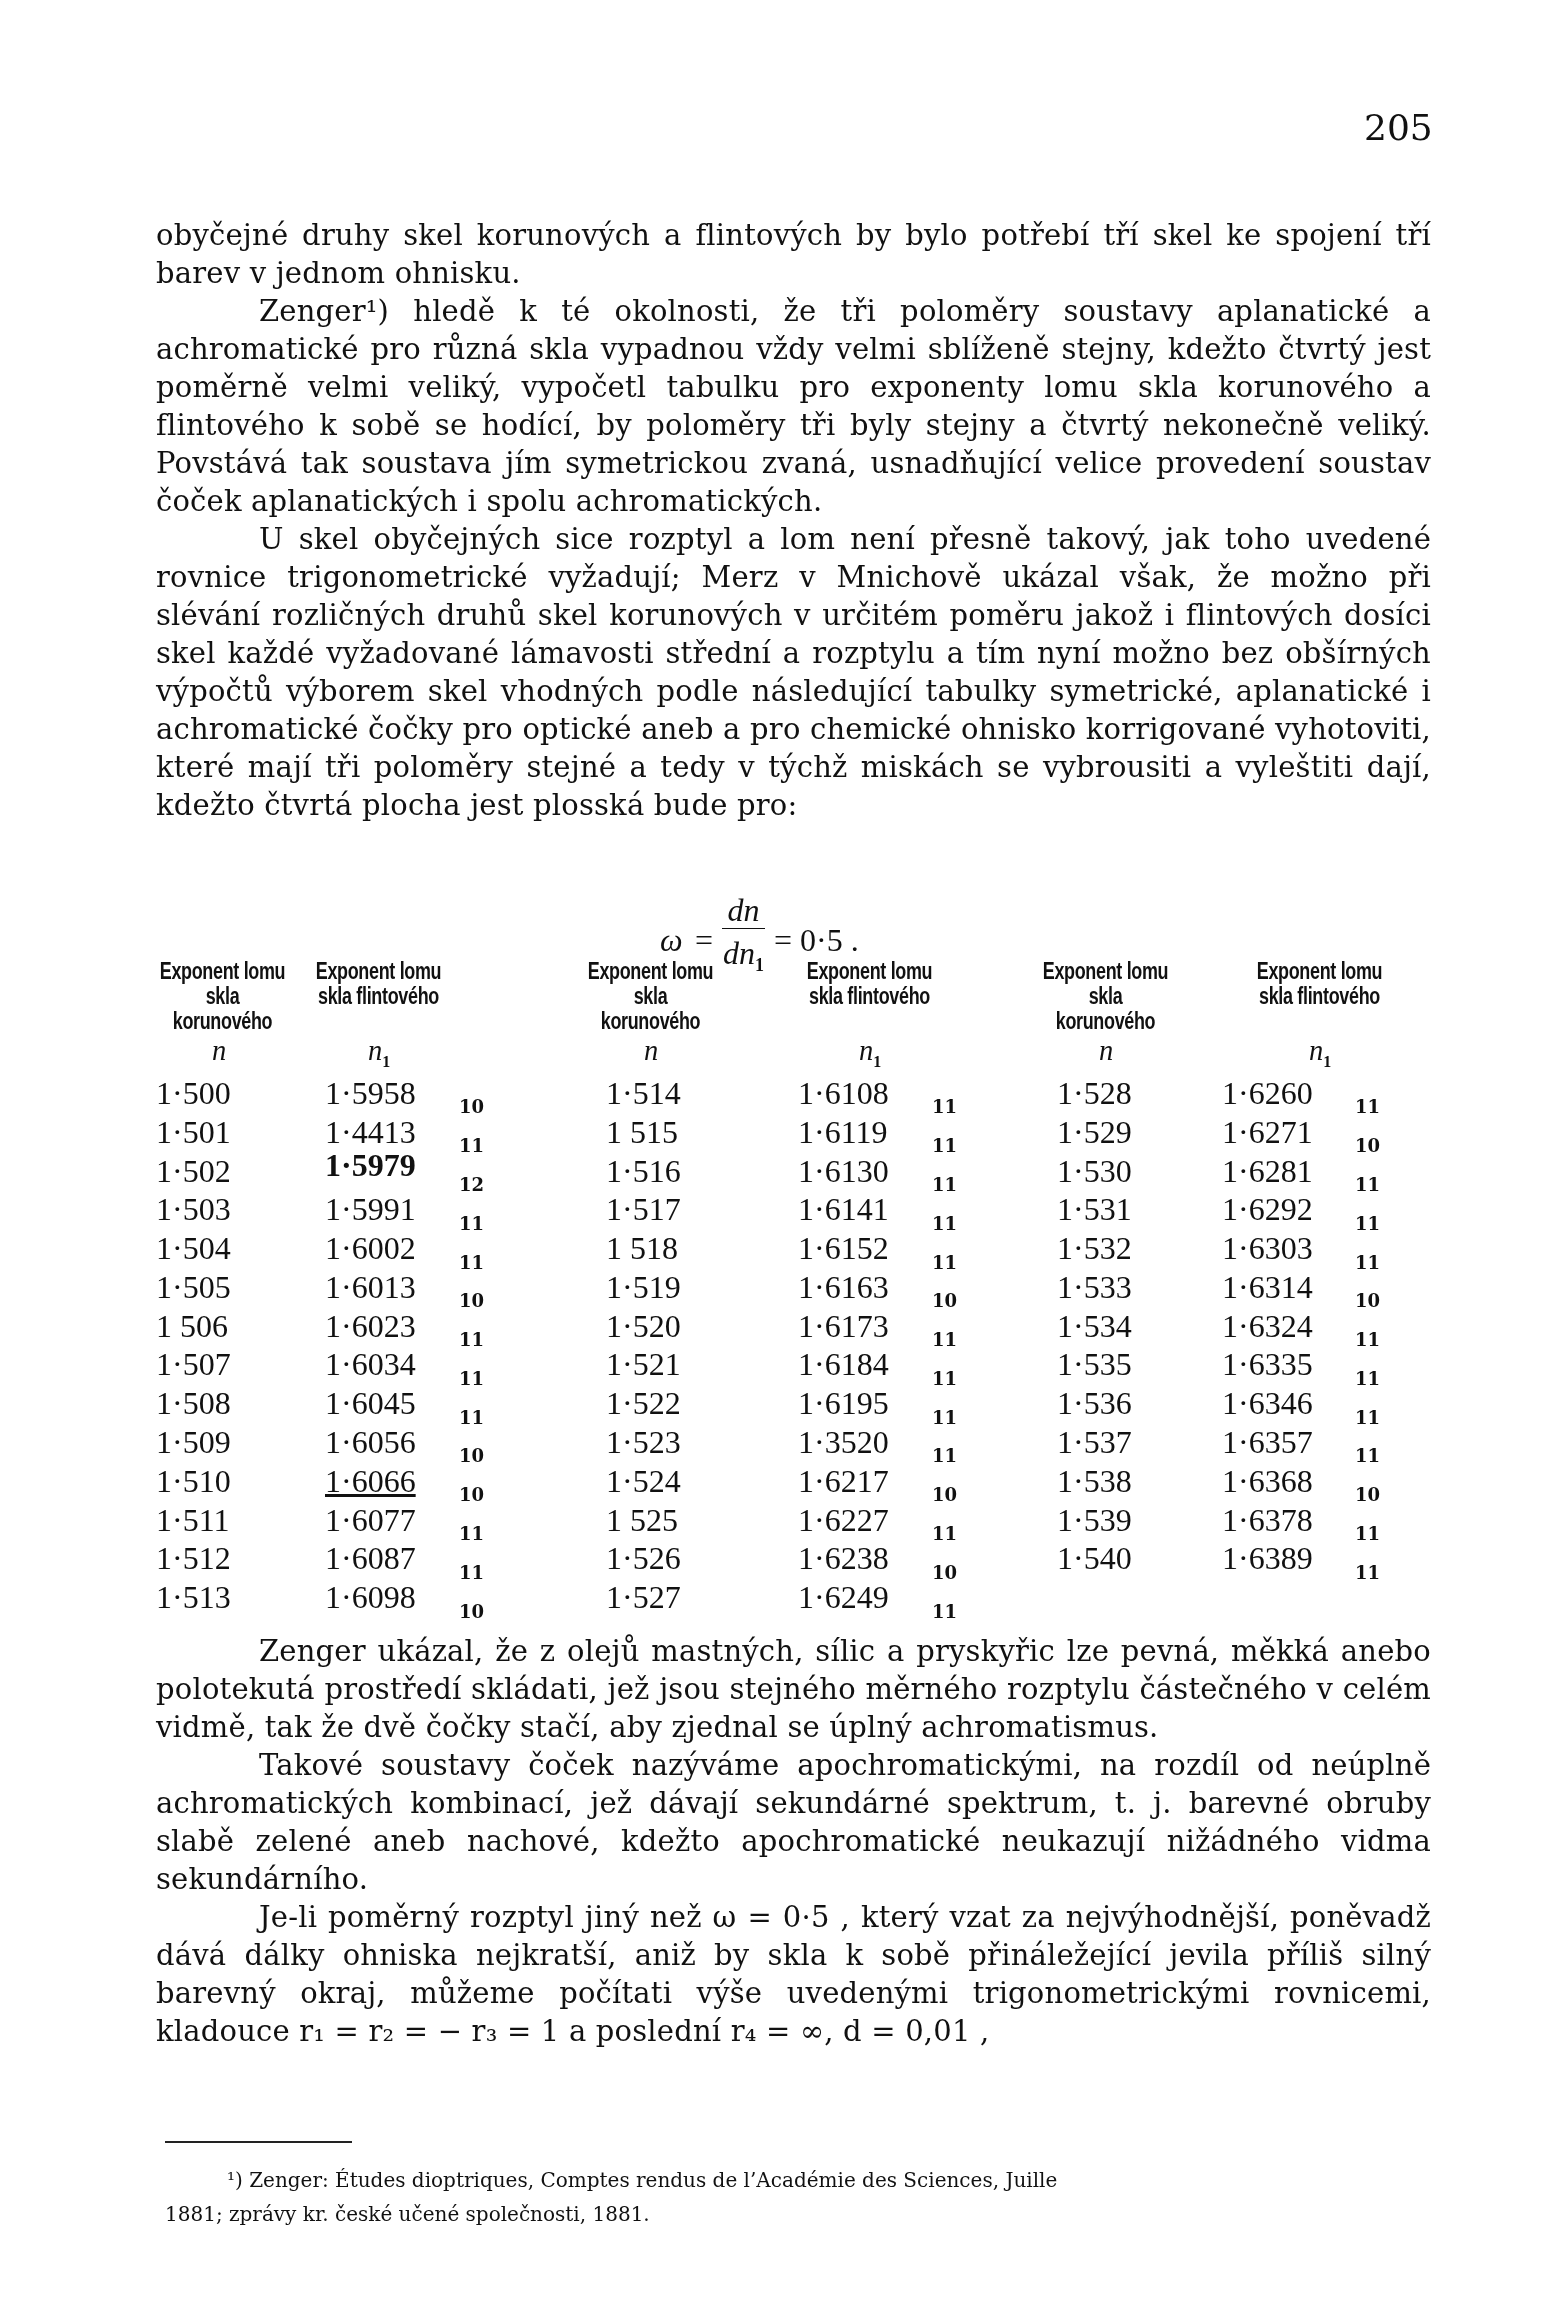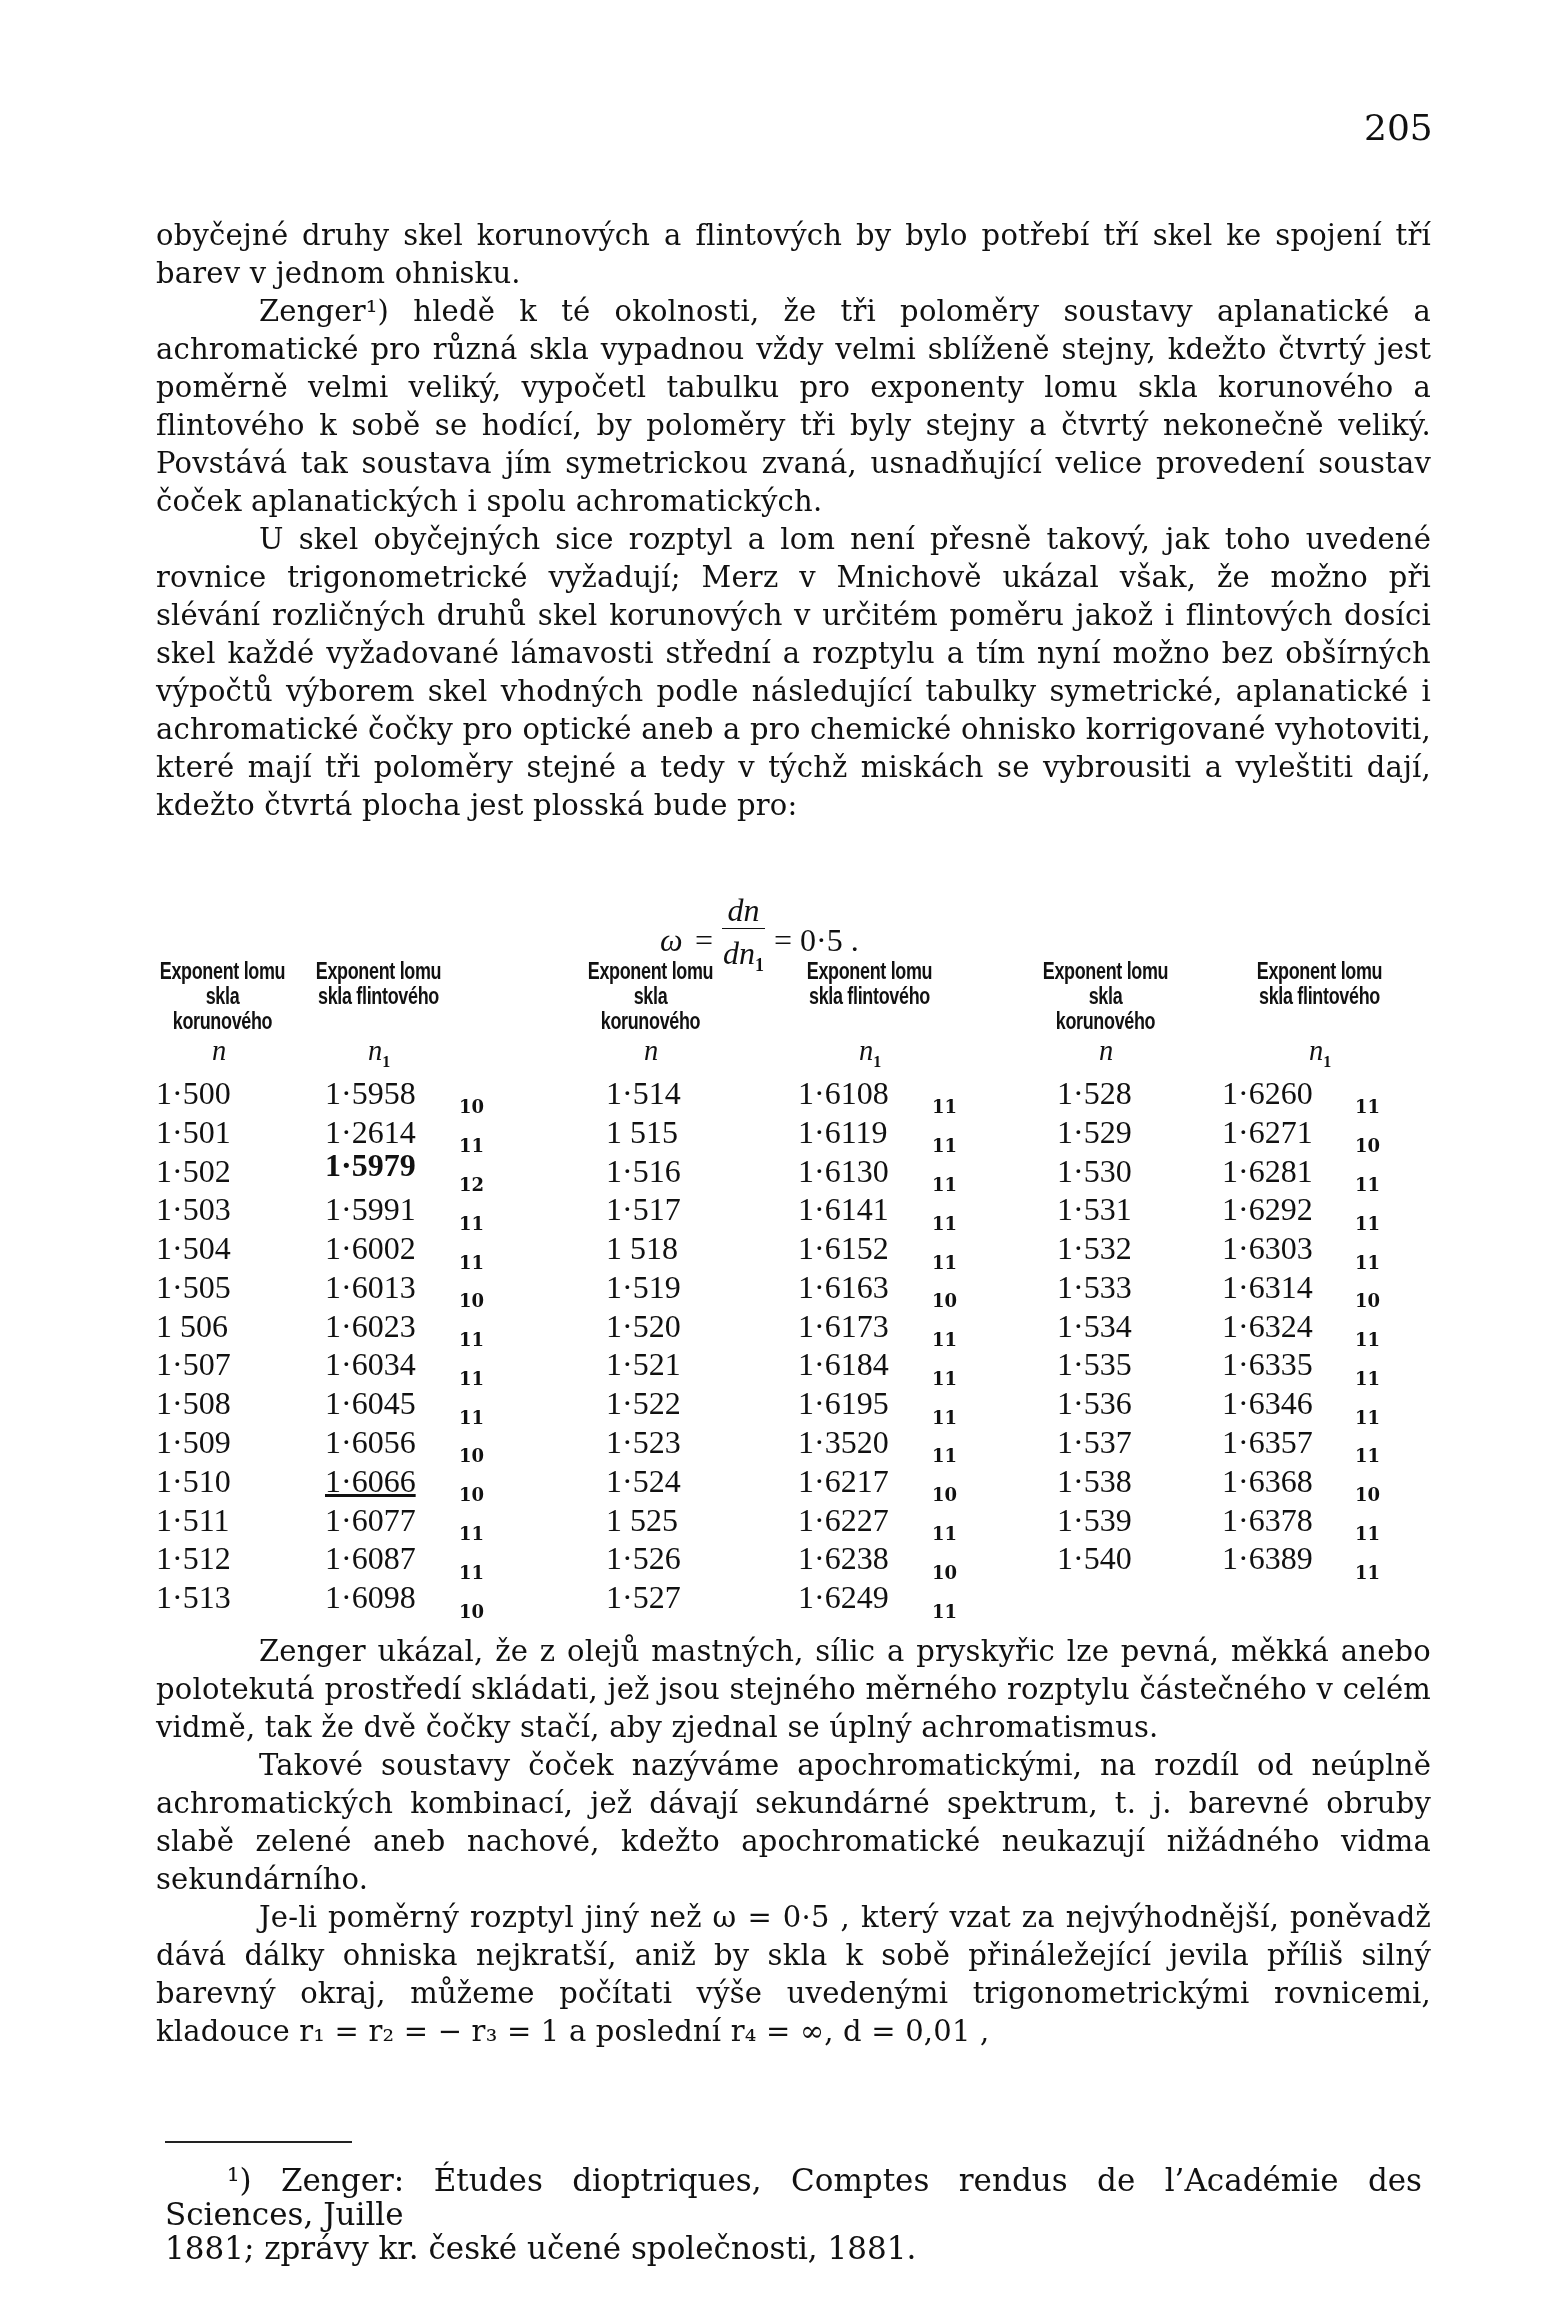--- a/index.html
+++ b/index.html
@@ -19,21 +19,21 @@
   .table { position: absolute; top: 959px; left: 156px; width: 1275px; }
   .col-header { position: absolute; font-family: "Liberation Sans", sans-serif; font-size: 23px;
                 line-height: 25px; text-align: center; transform: scaleX(0.78); transform-origin: center top;
                 font-weight: bold; letter-spacing: -0.4px; }
   .sym { position: absolute; font-style: italic; font-size: 28.5px; text-align: center; top: 76px;
          font-family: "Liberation Serif", serif; }
   .sym sub { font-size: 16px; font-weight: bold; font-style: normal; }
   .row { position: absolute; font-size: 32px; font-family: "Liberation Serif", serif; }
   .diff { position: absolute; font-size: 18px; font-weight: bold; font-family: "DejaVu Serif", serif; }
   .footnote-rule { position: absolute; left: 165px; top: 2141px; width: 187px; height: 1.8px; background: #222; }
-  .footnote { position: absolute; left: 165px; top: 2163px; width: 1257px; font-size: 31px; line-height: 34px; text-align: justify; }
+  .footnote { position: absolute; left: 165px; top: 2163px; width: 1257px; font-size: 20px; line-height: 34px; text-align: justify; }
   .footnote p { margin: 0; }
   .footnote .fn-first { text-indent: 62px; }
 </style>
 </head>
 <body>
 
 <div class="page-number">205</div>
 
 <div class="body-text" style="top:216px;">
   <p>obyčejné druhy skel korunových a flintových by bylo potřebí tří skel ke spojení tří barev v jednom ohnisku.</p>
@@ -83,21 +83,21 @@
   <div class="sym" style="left:468px;width:54px;"><span>n</span></div>
   <div class="sym" style="left:687px;width:54px;"><span>n</span><sub>1</sub></div>
   <div class="sym" style="left:923px;width:54px;"><span>n</span></div>
   <div class="sym" style="left:1137px;width:54px;"><span>n</span><sub>1</sub></div>
 
   <div id="table-body">
       <div class="row" style="left: 0px; top: 116px;">1·500</div>
       <div class="row" style="left: 169px; top: 116px;">1·5958</div>
       <div class="diff" style="left: 303px; top: 137px;">10</div>
       <div class="row" style="left: 0px; top: 155px;">1·501</div>
-      <div class="row" style="left: 169px; top: 155px;">1·2614</div>
+      <div class="row" style="left: 169px; top: 155px;">1·4413</div>
       <div class="diff" style="left: 303px; top: 176px;">11</div>
       <div class="row" style="left: 0px; top: 194px;">1·502</div>
       <div class="row" style="left: 169px; top: 188px; font-weight: bold;">1·5979</div>
       <div class="diff" style="left: 303px; top: 215px;">12</div>
       <div class="row" style="left: 0px; top: 232px;">1·503</div>
       <div class="row" style="left: 169px; top: 232px;">1·5991</div>
       <div class="diff" style="left: 303px; top: 254px;">11</div>
       <div class="row" style="left: 0px; top: 271px;">1·504</div>
       <div class="row" style="left: 169px; top: 271px;">1·6002</div>
       <div class="diff" style="left: 303px; top: 293px;">11</div>

